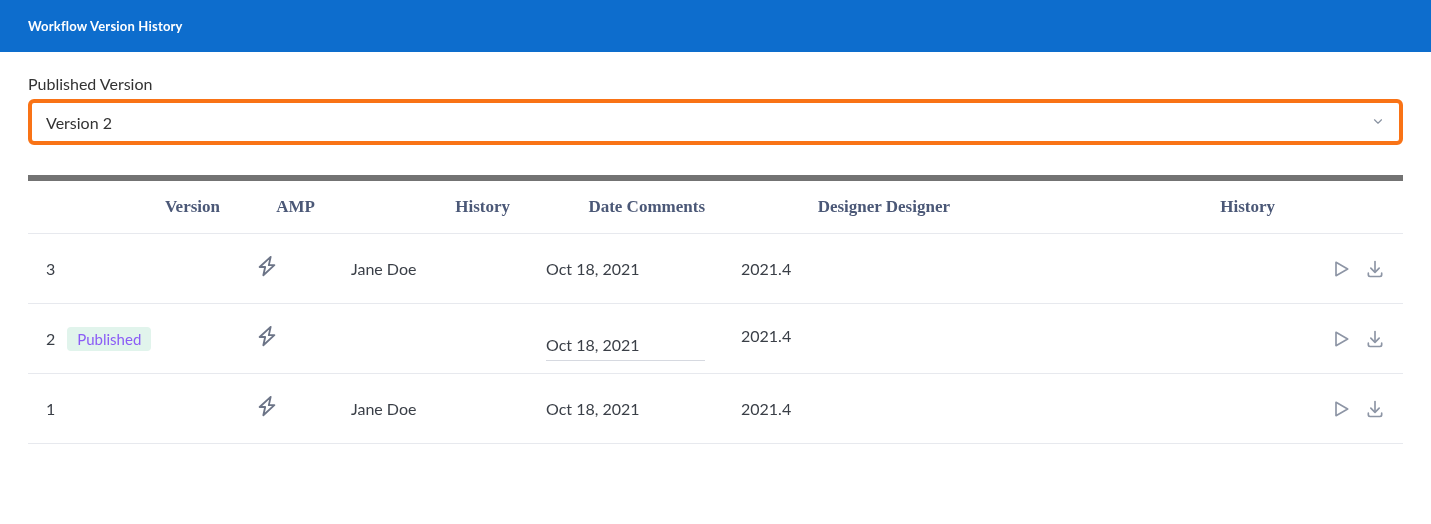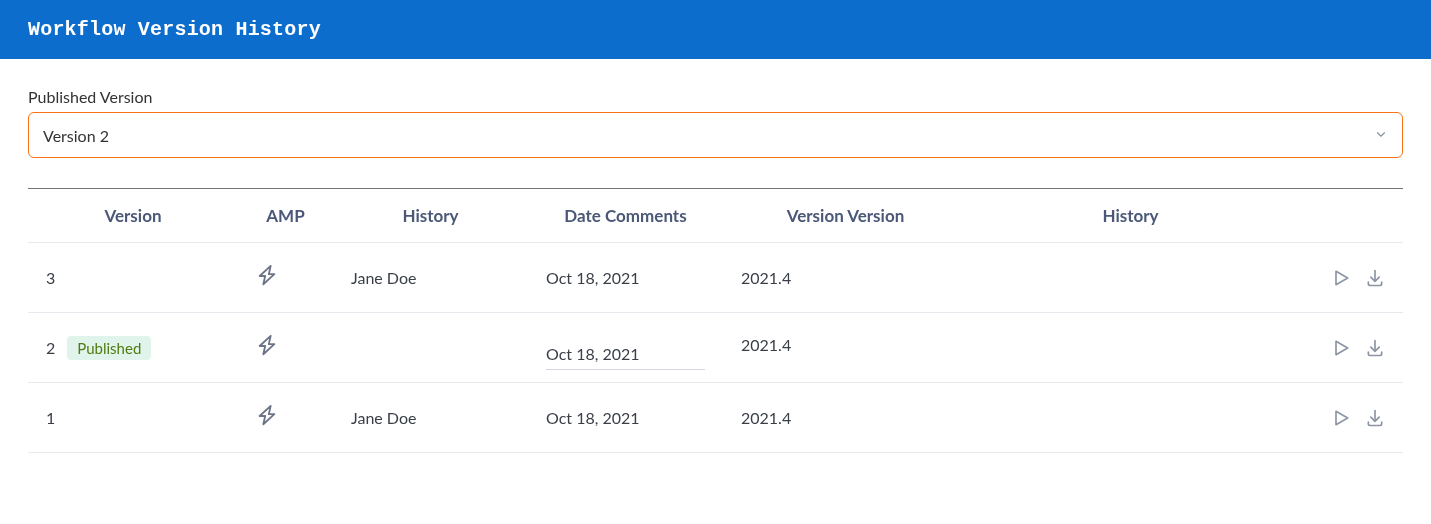--- a/index.html
+++ b/index.html
@@ -8,38 +8,37 @@
     background: #fff;
     color: #333;
     width: 1431px;
   }
   .header-bar {
     background: #0d6dcd;
     color: #fff;
     padding: 18px 28px;
   }
   .header-bar h1 {
-    font-size: 20px;
+    font-size: 13px;
     font-weight: 700;
     letter-spacing: 0.2px;
-    font-family: Liberation Mono, monospace;
   }
   .content {
-    padding: 28px 28px 0 28px;
+    padding: 22px 28px 0 28px;
     border-radius: 18px;
   }
   .field-label {
     font-size: 16px;
     color: #333;
     margin-bottom: 6px;
   }
   .select-wrap {
     position: relative;
     width: 100%;
-    border: 1px solid #f97316;
+    border: 4px solid #f97316;
     border-radius: 6px;
     background: #fff;
     height: 46px;
     display: flex;
     align-items: center;
     padding: 0 14px;
     font-size: 16px;
     color: #333;
     cursor: pointer;
     margin-bottom: 30px;
@@ -49,39 +48,40 @@
     right: 14px;
     top: 50%;
     transform: translateY(-50%);
     color: #8a93a2;
   }
   table.version-table {
     width: 100%;
     border-collapse: collapse;
   }
   table.version-table thead th {
-    text-align: center;
+    text-align: right;
     font-size: 17px;
     font-weight: 700;
     color: #4b5877;
     padding: 16px 18px;
-    border-top: 1px solid #737373;
+    border-top: 6px solid #737373;
     border-bottom: 1px solid #e7e9ee;
+    font-family: Liberation Serif, serif;
   }
   table.version-table tbody td {
     font-size: 16px;
     color: #3a3f47;
     padding: 22px 18px;
     border-bottom: 1px solid #e7e9ee;
     vertical-align: middle;
   }
   .badge {
     display: inline-block;
     background: #e1f4ec;
-    color: #4d7c0f;
+    color: #8b5cf6;
     border-radius: 4px;
     padding: 3px 10px;
     font-size: 15px;
     margin-left: 8px;
     vertical-align: middle;
   }
   .version-cell {
     display: flex;
     align-items: center;
     gap: 4px;
@@ -142,21 +142,21 @@
         <col class="c-designer">
         <col class="c-comments">
         <col class="c-actions">
     </colgroup>
     <thead>
       <tr>
         <th>Version</th>
         <th>AMP</th>
         <th>History</th>
         <th>Date Comments</th>
-        <th>Version Version</th>
+        <th>Designer Designer</th>
         <th>History</th>
         <th></th>
       </tr>
     </thead>
     <tbody>
 
       <tr>
         <td>
           <span class="version-cell">
             <span>3</span>

